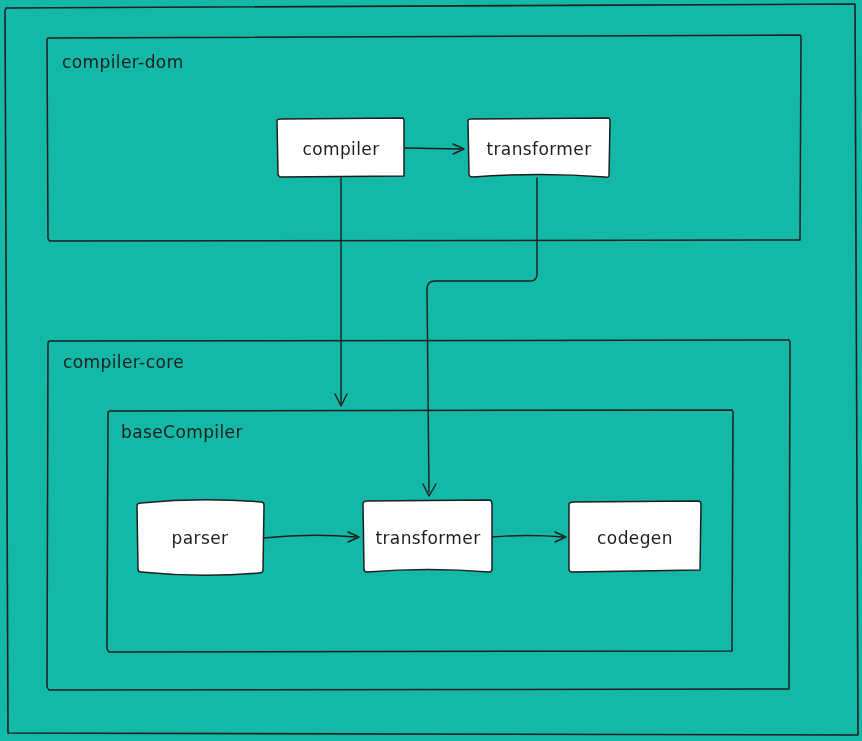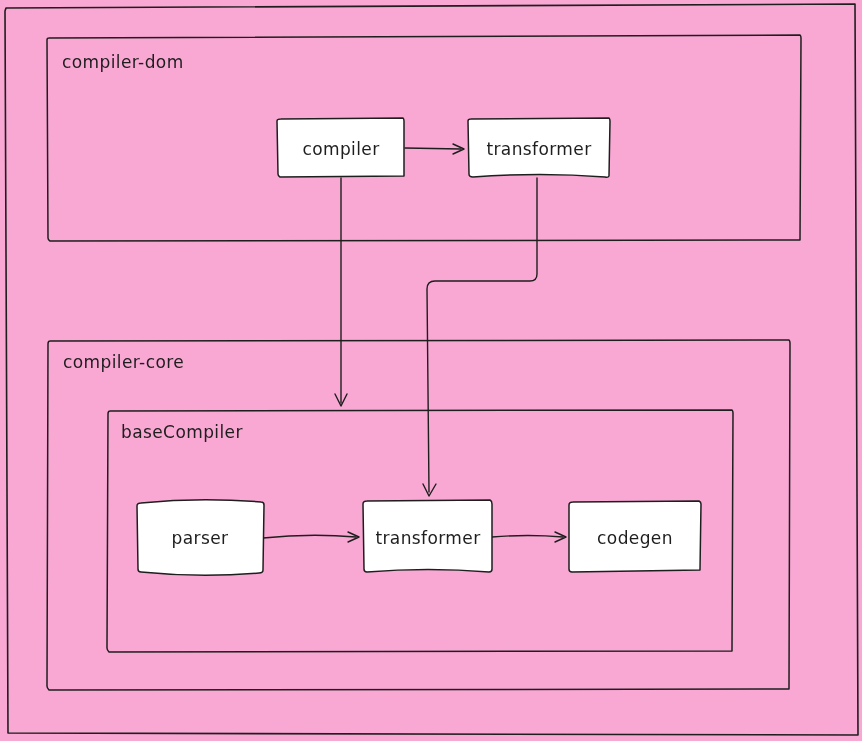--- a/index.html
+++ b/index.html
@@ -7,21 +7,21 @@
     padding: 0;
     background: #ffffff;
   }
   body {
     font-family: "DejaVu Sans", sans-serif;
   }
   #canvas {
     position: relative;
     width: 862px;
     height: 741px;
-    background: #f9a8d4;
+    background: #14b8a6;
     overflow: hidden;
   }
   #canvas svg {
     position: absolute;
     left: 0;
     top: 0;
   }
   .hand-text {
     font-family: "DejaVu Sans", sans-serif;
     font-size: 17px;

